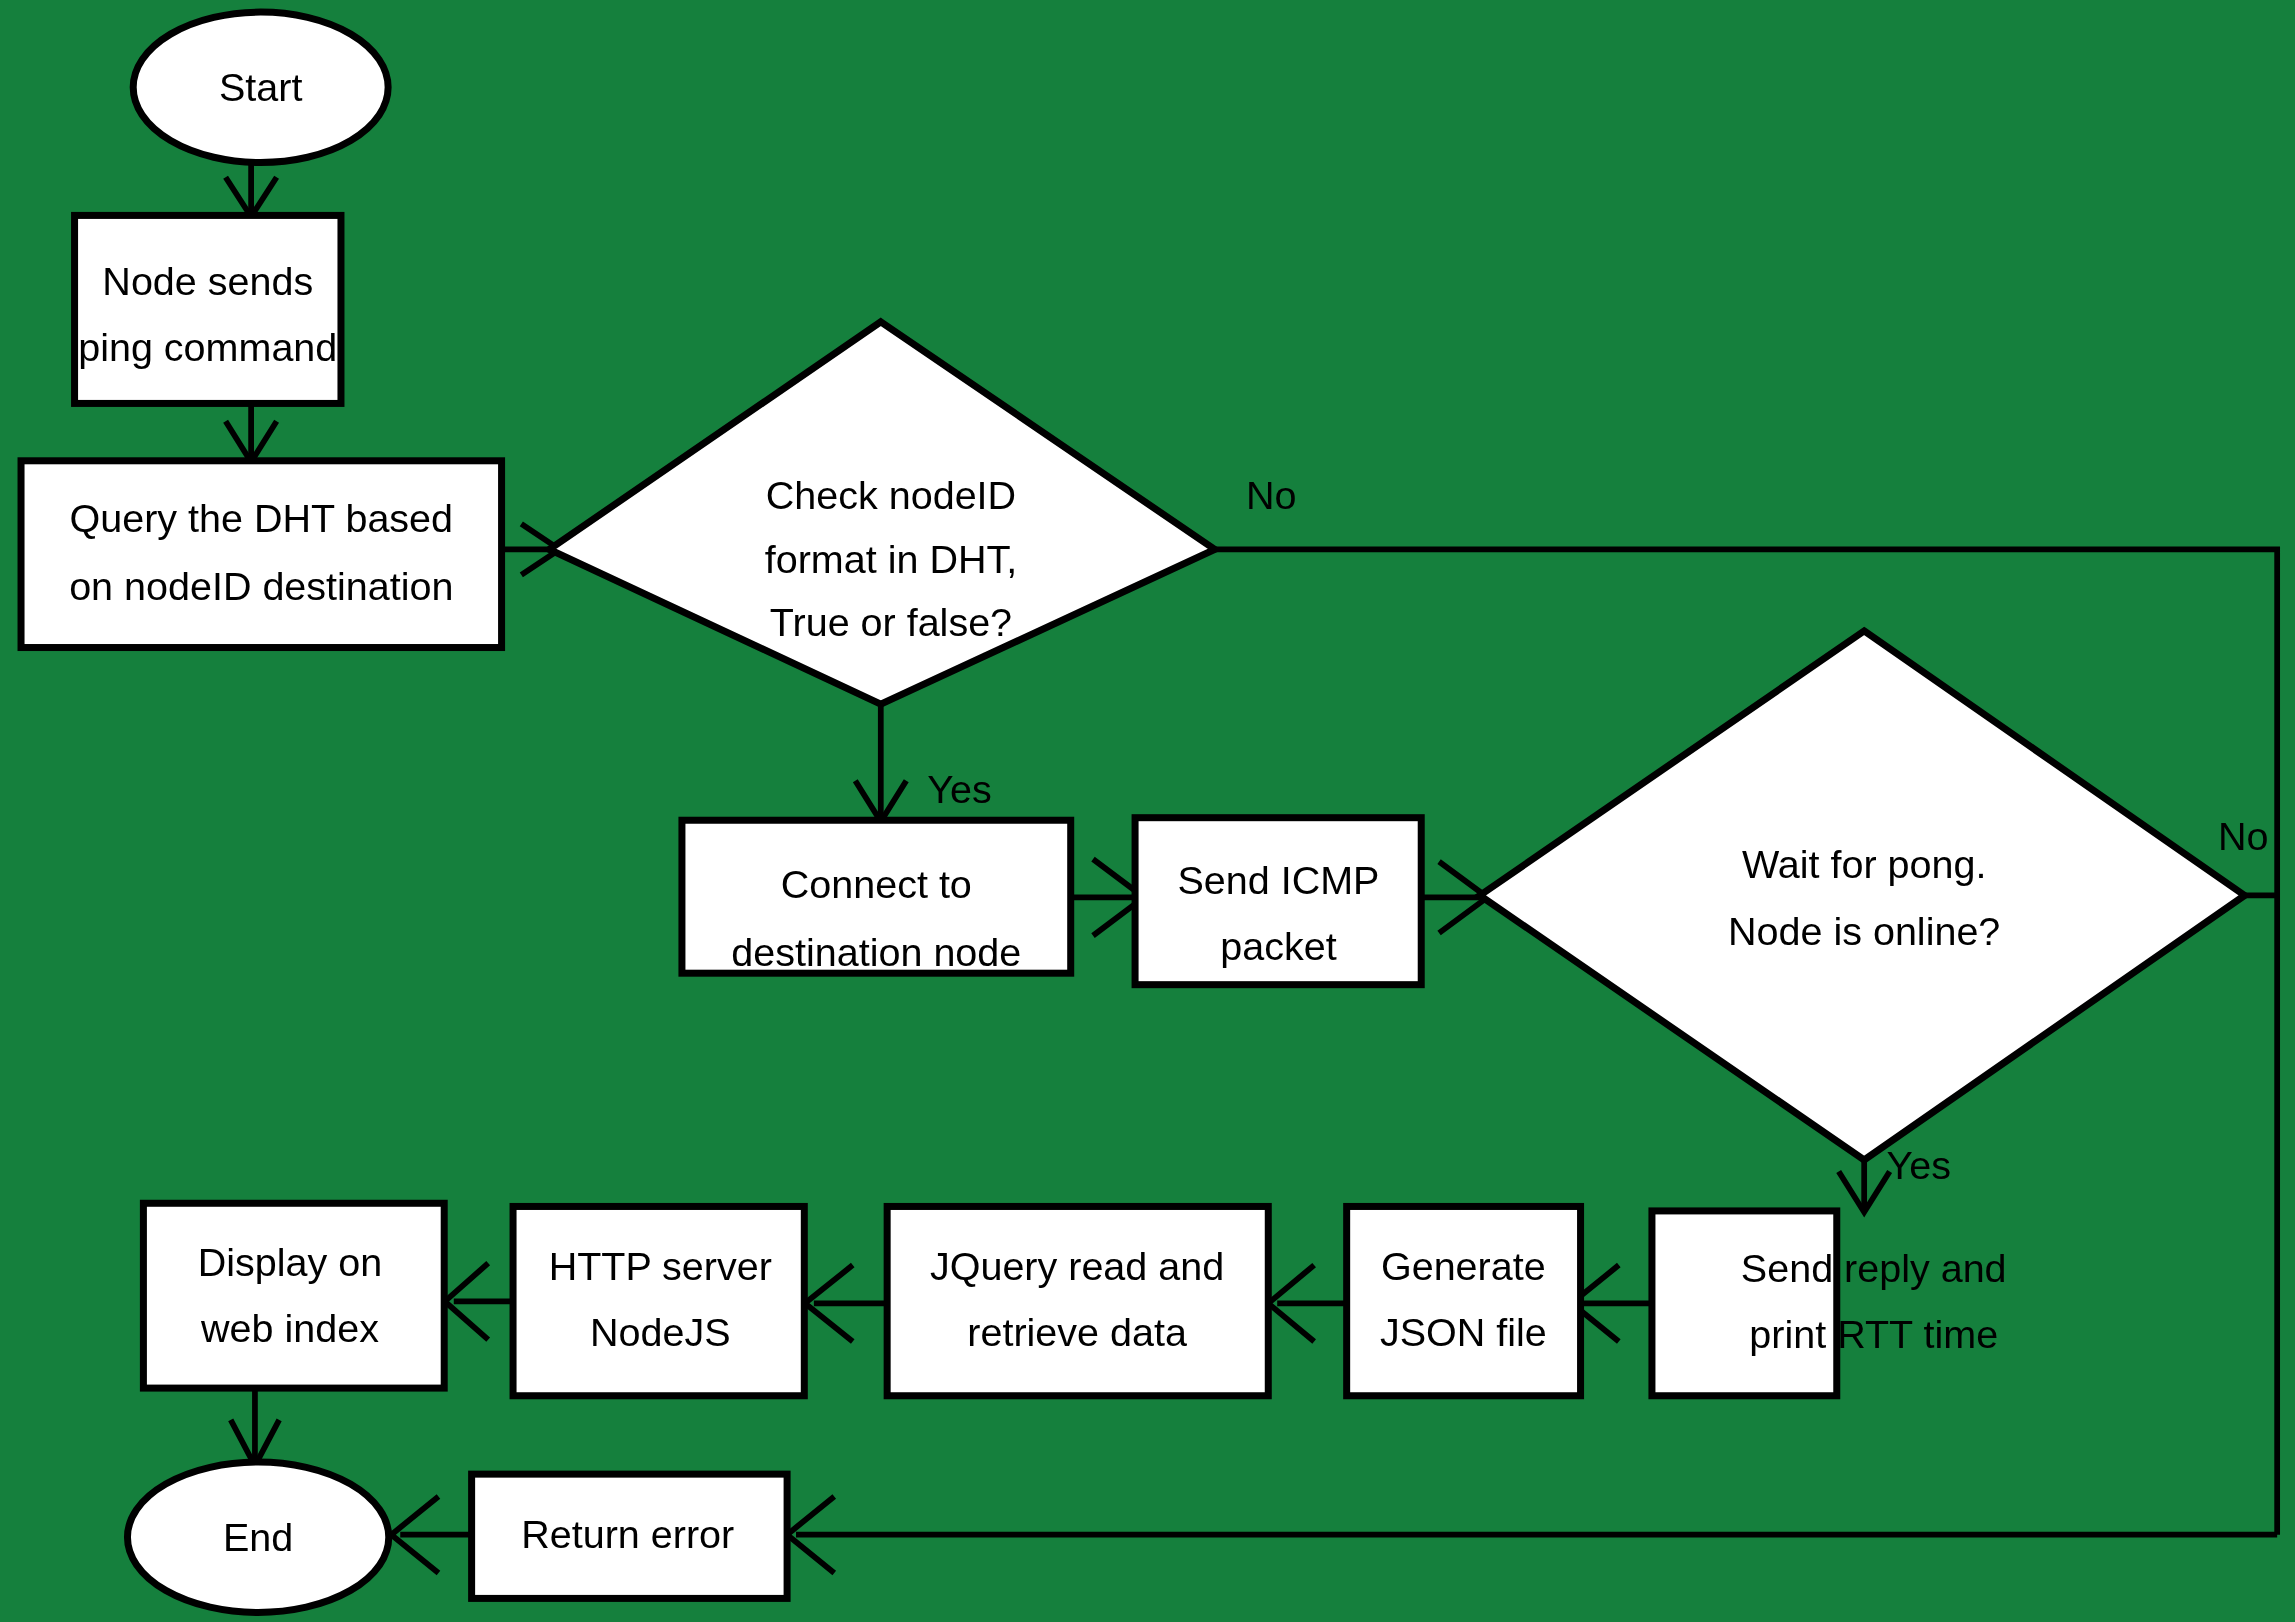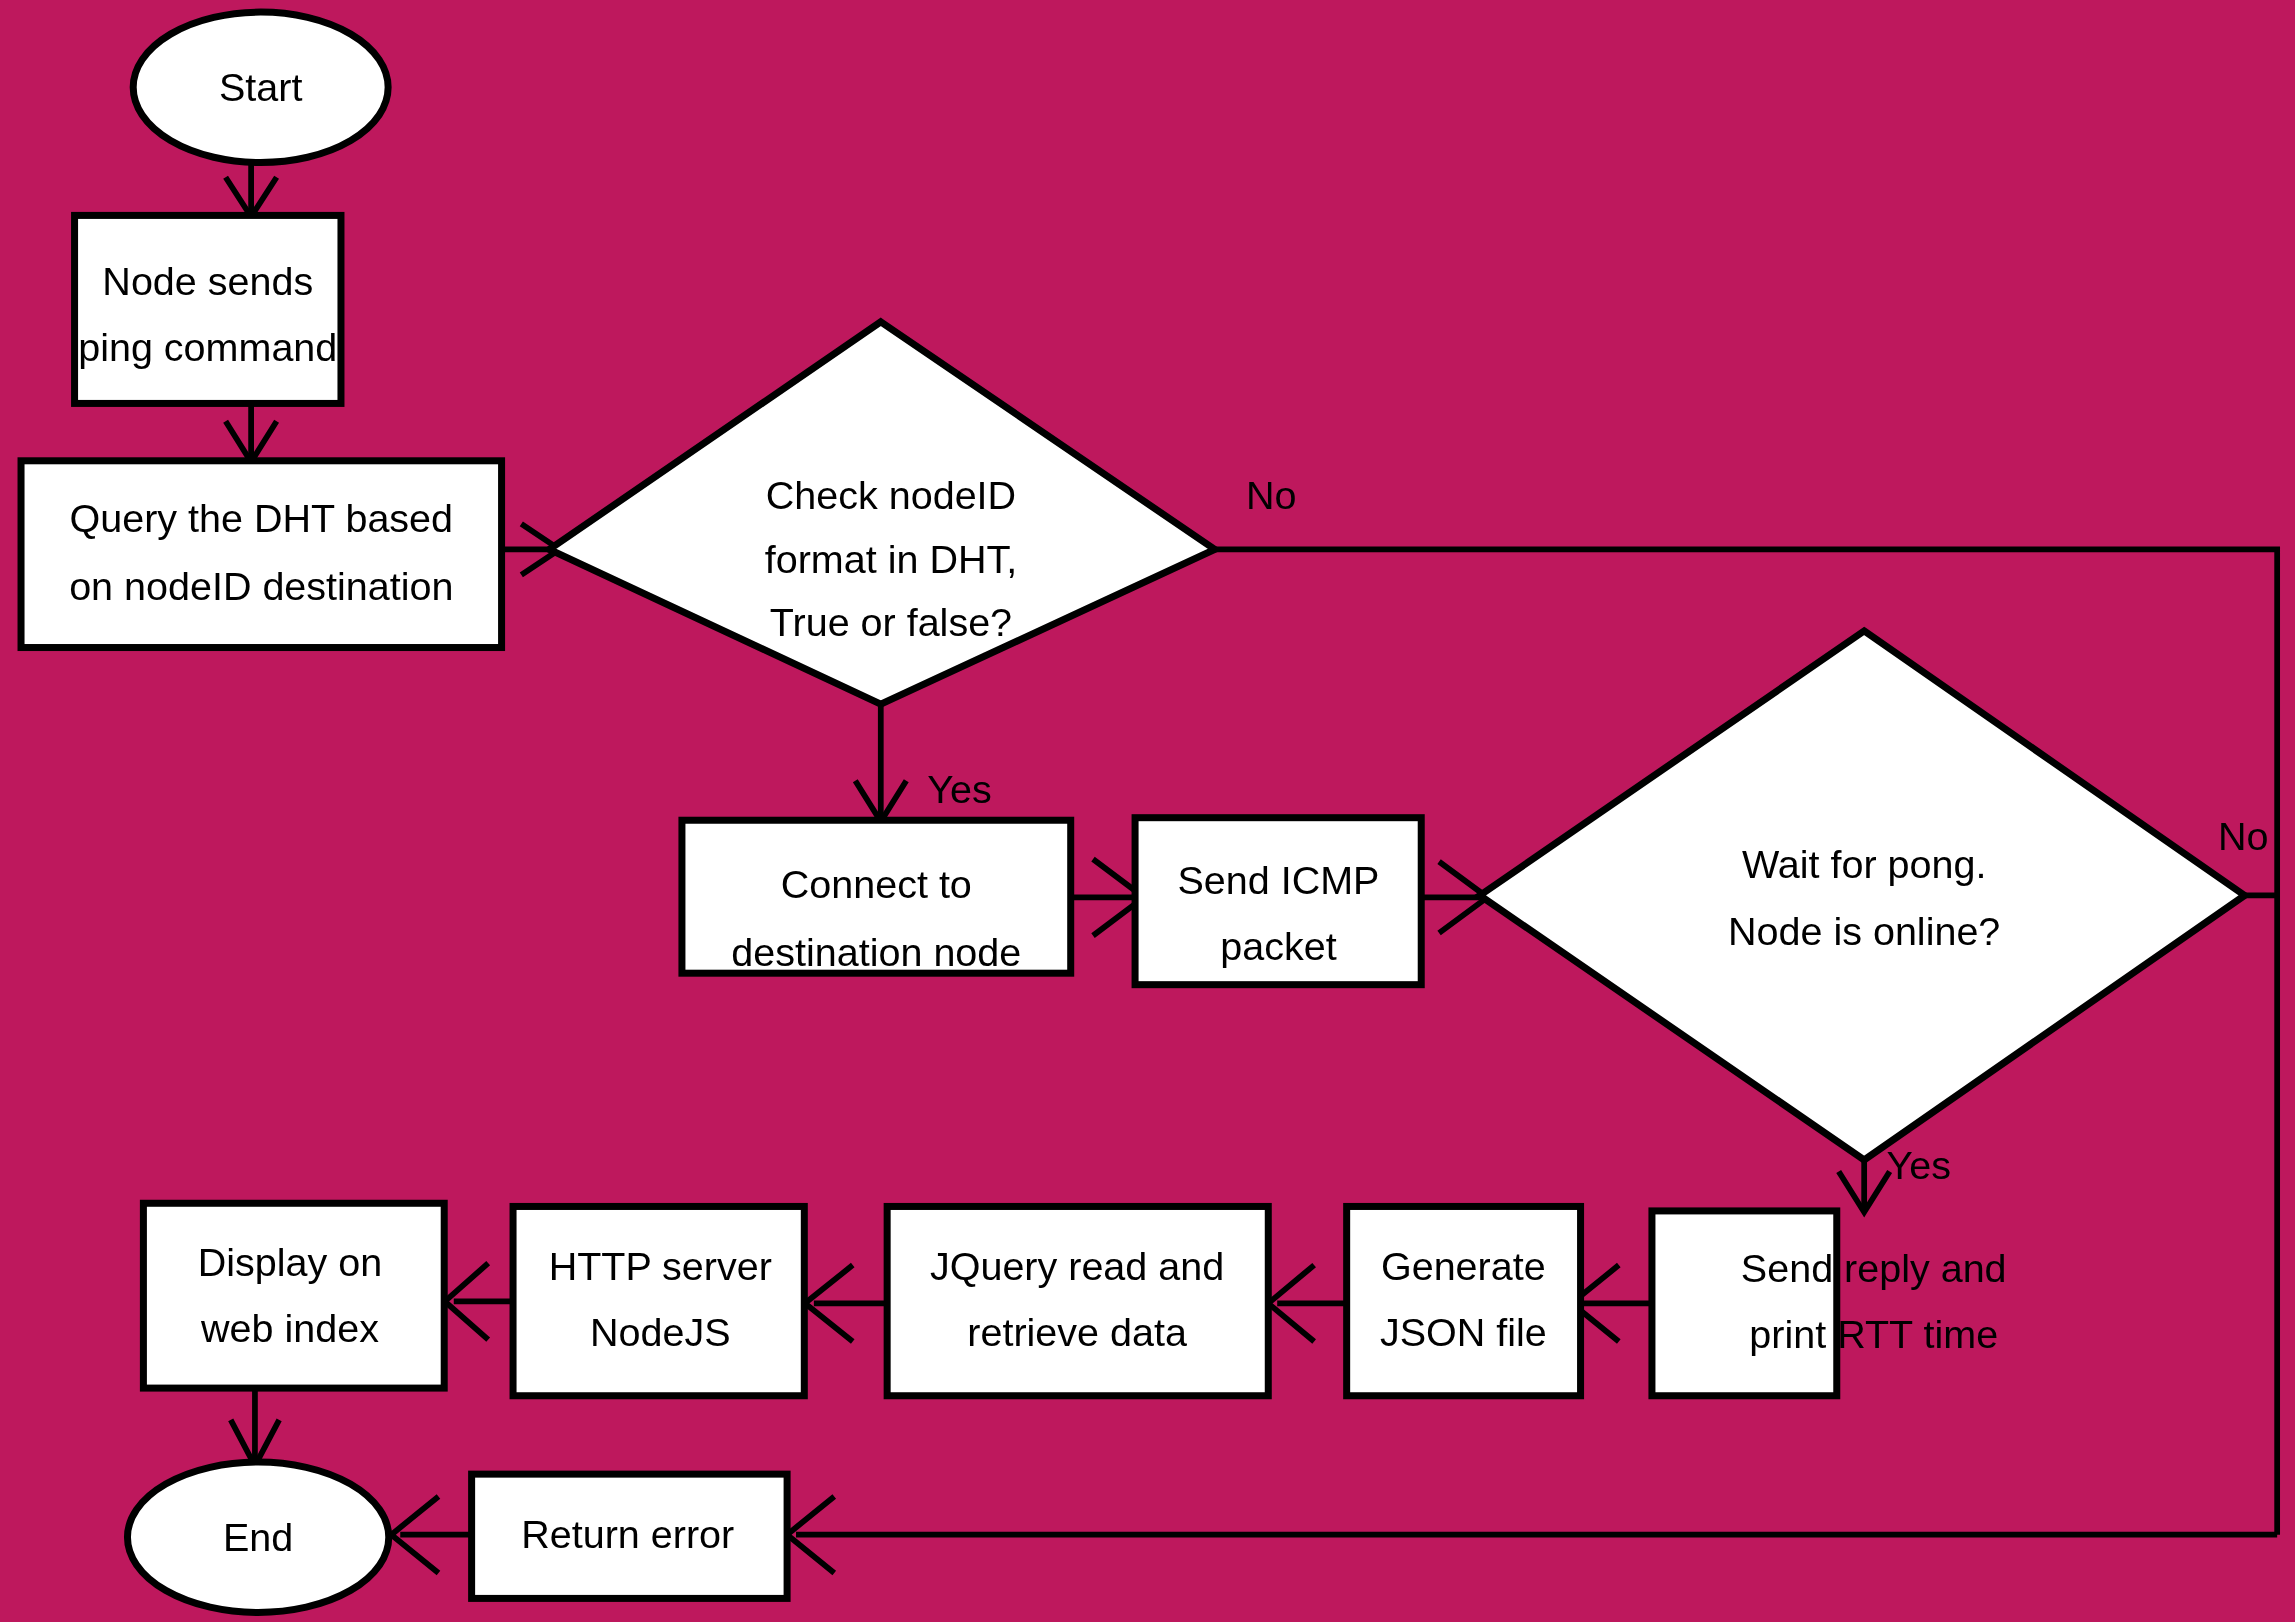--- a/index.html
+++ b/index.html
@@ -1,17 +1,17 @@
 <!DOCTYPE html>
 <html style="font-size:10.2px"><head>
 <meta charset="utf-8">
 <style>
   html,body{margin:0;padding:0;background:#ffffff;}
   body{width:2295px;height:1622px;overflow:hidden;font-family:"Liberation Sans",sans-serif;}
-  #flow-root{position:relative;width:2295px;height:1622px;background:#be185d;}
+  #flow-root{position:relative;width:2295px;height:1622px;background:#15803d;}
   svg#flow-svg{position:absolute;left:0;top:0;width:2295px;height:1622px;display:block;}
   .shape-stroke{fill:#ffffff;stroke:#000000;stroke-width:11;}
   .conn{stroke:#000000;stroke-width:9;fill:none;}
   .arrowhead{stroke:#000000;stroke-width:9;fill:none;stroke-linecap:butt;}
   text{font-family:"Liberation Sans",sans-serif;fill:#000000;}
   .node-label{font-size:62px;text-anchor:middle;dominant-baseline:middle;}
   .edge-label{font-size:62px;text-anchor:start;dominant-baseline:middle;}
 </style>
 </head>
 <body>

